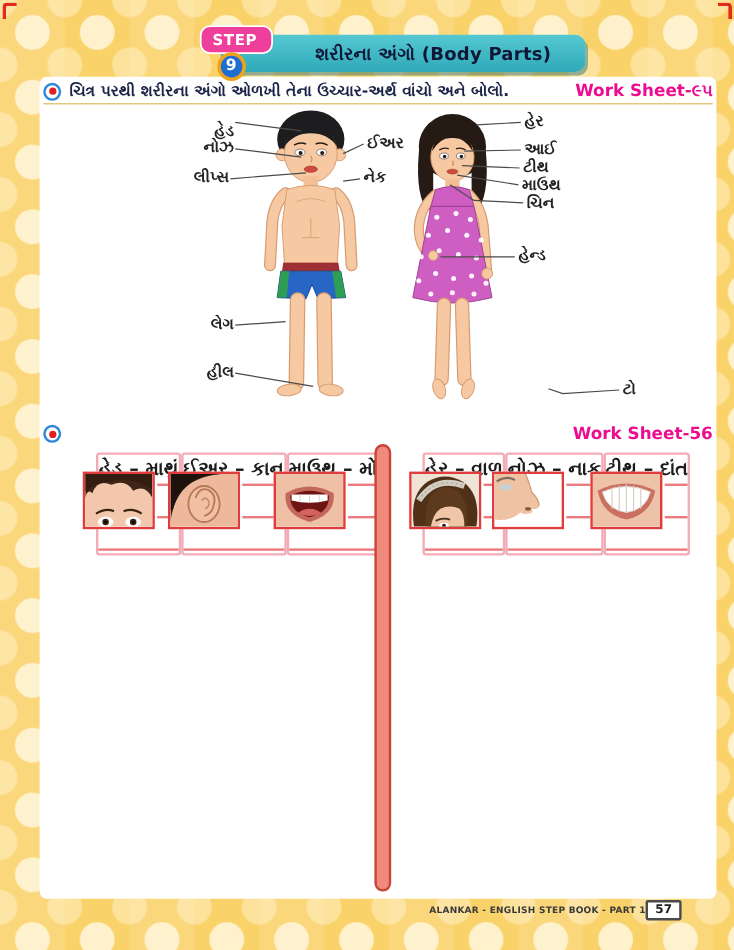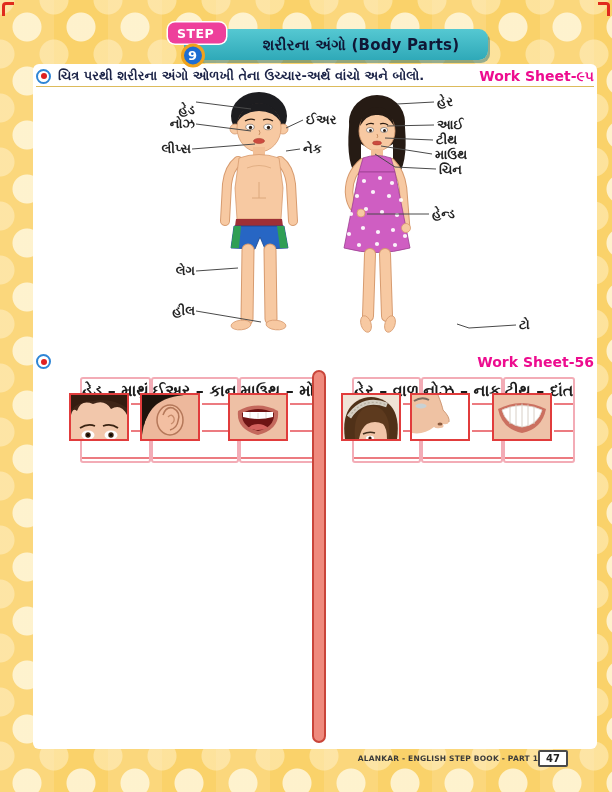--- a/index.html
+++ b/index.html
@@ -356,15 +356,15 @@
           </svg>
         </div>
       <div class="wline wl1"></div>
       <div class="wline wl2"></div>
       <div class="wline wl3"></div>
     </div>
   </div>
 
   <div class="footer">
     <span class="footer-text">ALANKAR - ENGLISH STEP BOOK - PART 1</span>
-    <span class="page-num">47</span>
+    <span class="page-num">57</span>
   </div>
 </div>
 
 </body></html>

